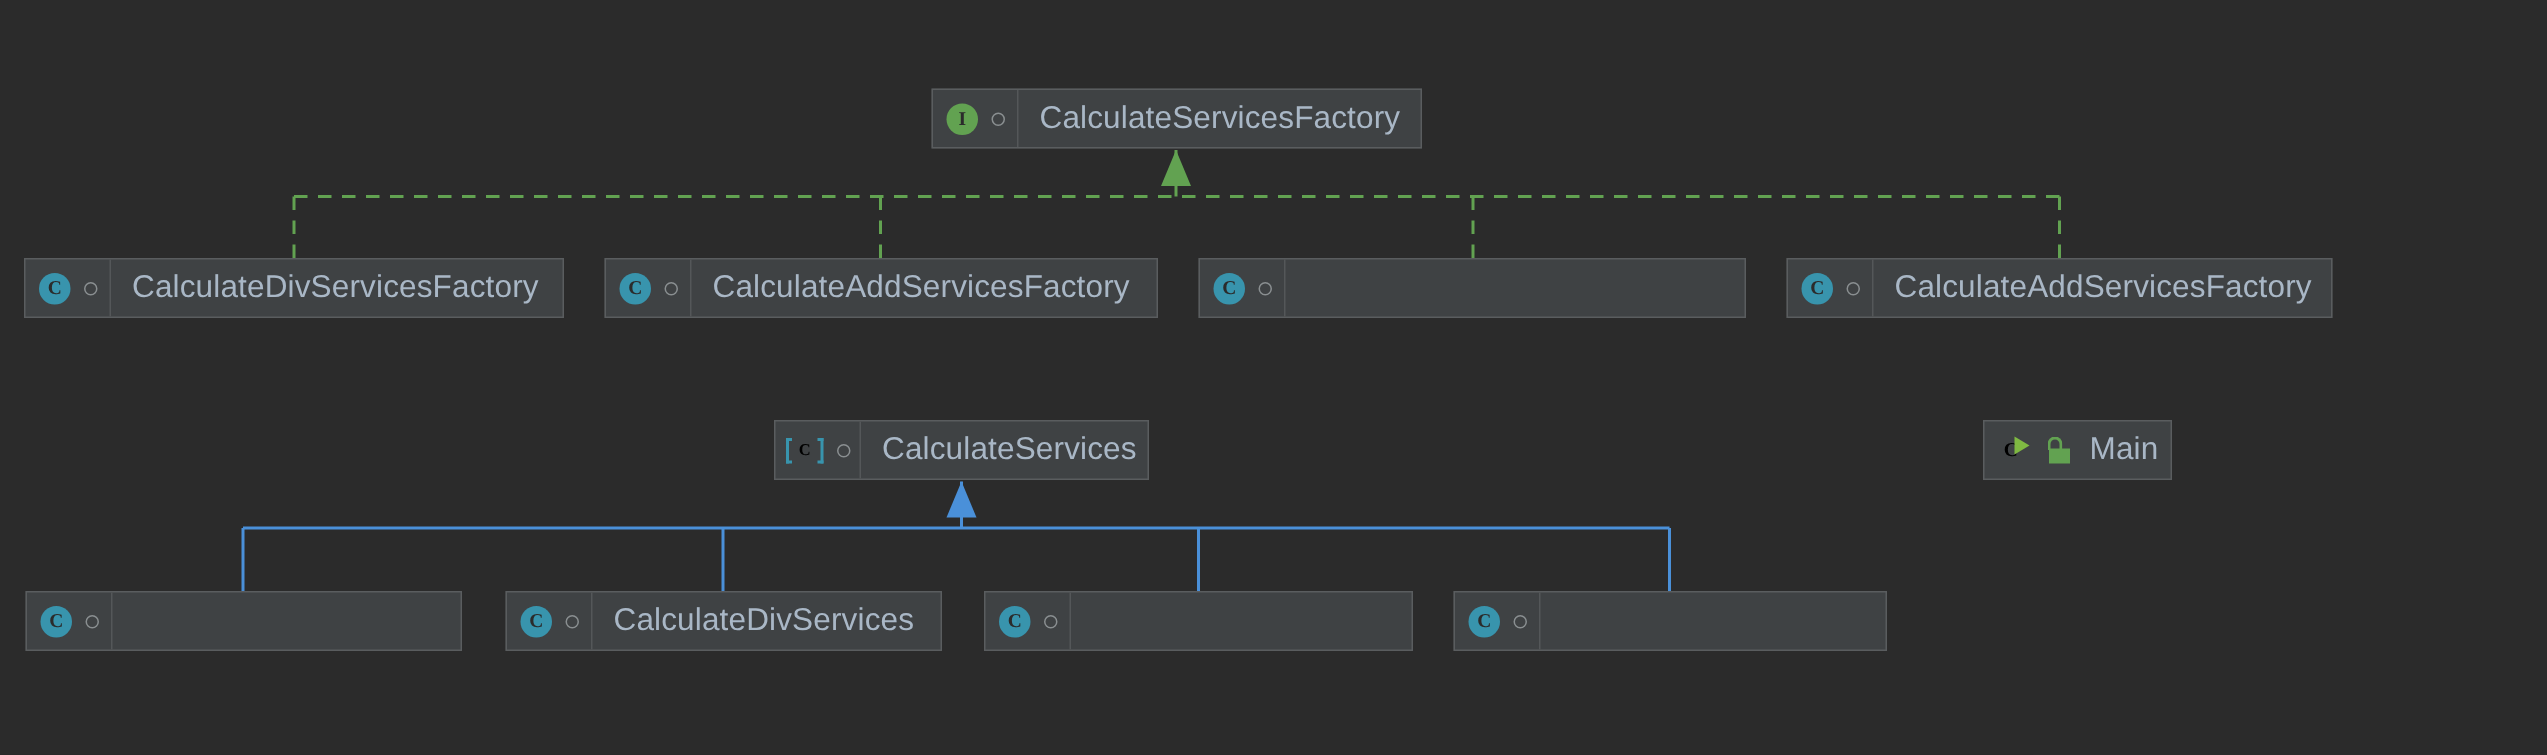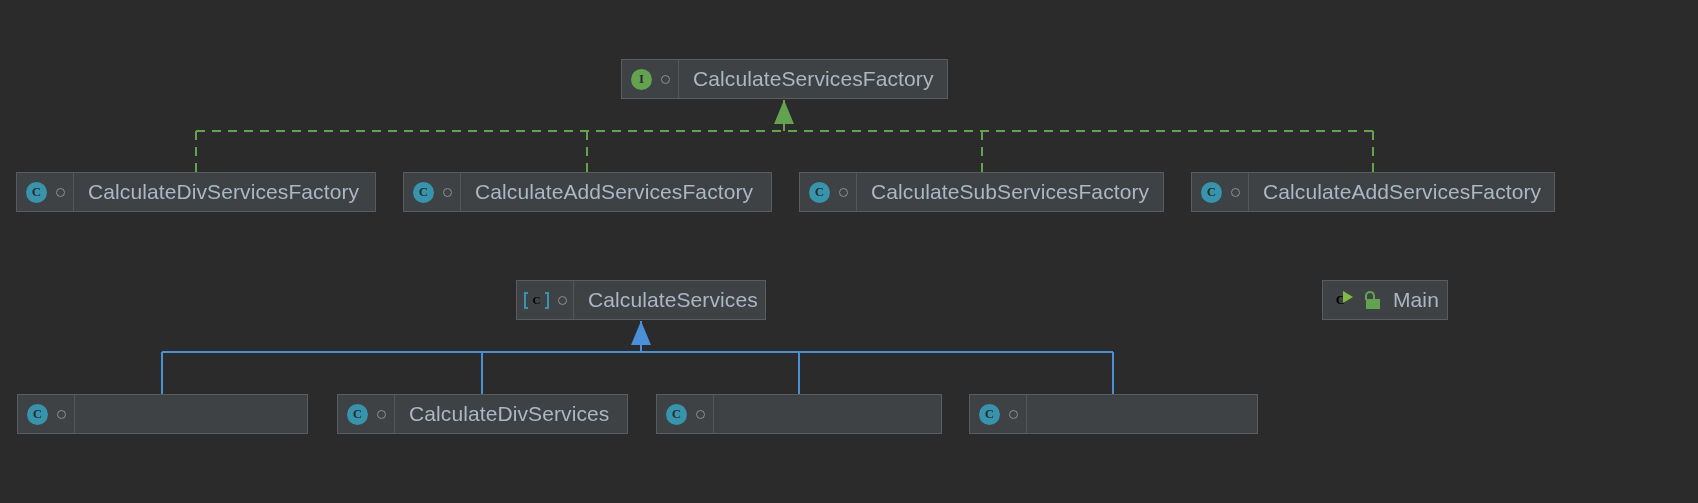--- a/index.html
+++ b/index.html
@@ -229,21 +229,20 @@
     <div class="node-label">CalculateAddServicesFactory</div>
   </div>
 
   <div class="node" style="left:799px; top:172px; width:365px;">
     <div class="node-gutter" style="width:57px;">
       <span class="icon icon-class">
         <span class="icon-circle">C</span>
       </span>
       <span class="icon icon-dot"></span>
     </div>
-    <div class="node-label">CalculateSubServicesFactory</div>
   </div>
 
   <div class="node" style="left:1191px; top:172px; width:364px;">
     <div class="node-gutter" style="width:57px;">
       <span class="icon icon-class">
         <span class="icon-circle">C</span>
       </span>
       <span class="icon icon-dot"></span>
     </div>
     <div class="node-label">CalculateAddServicesFactory</div>

